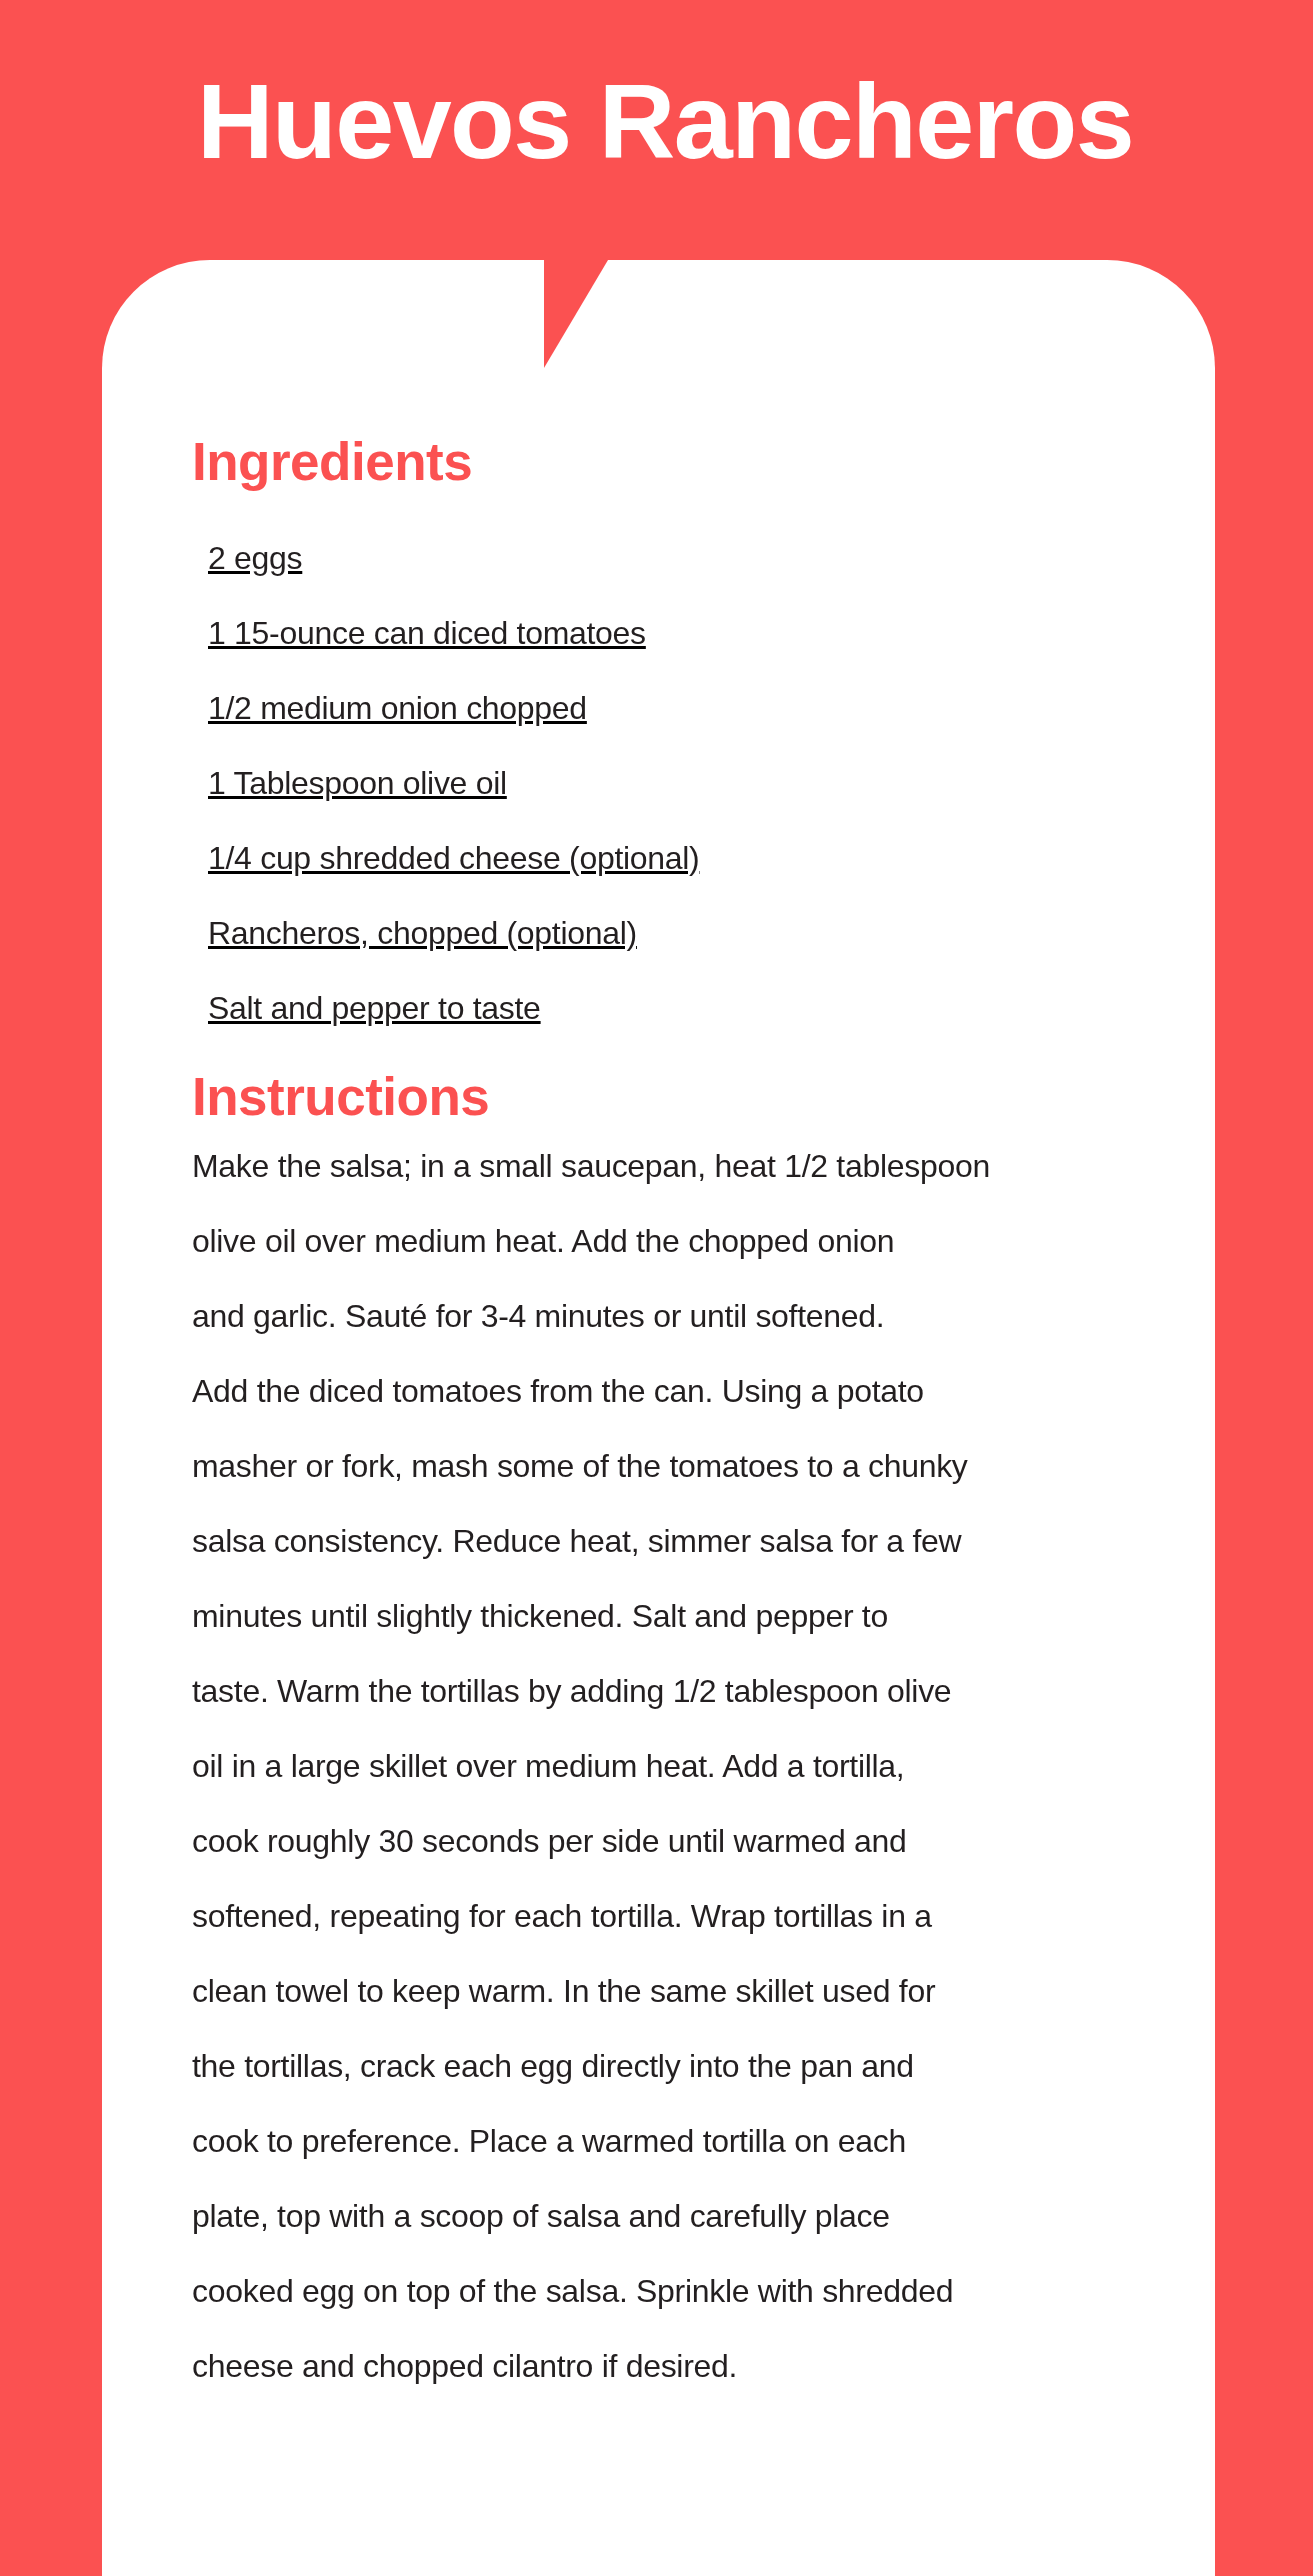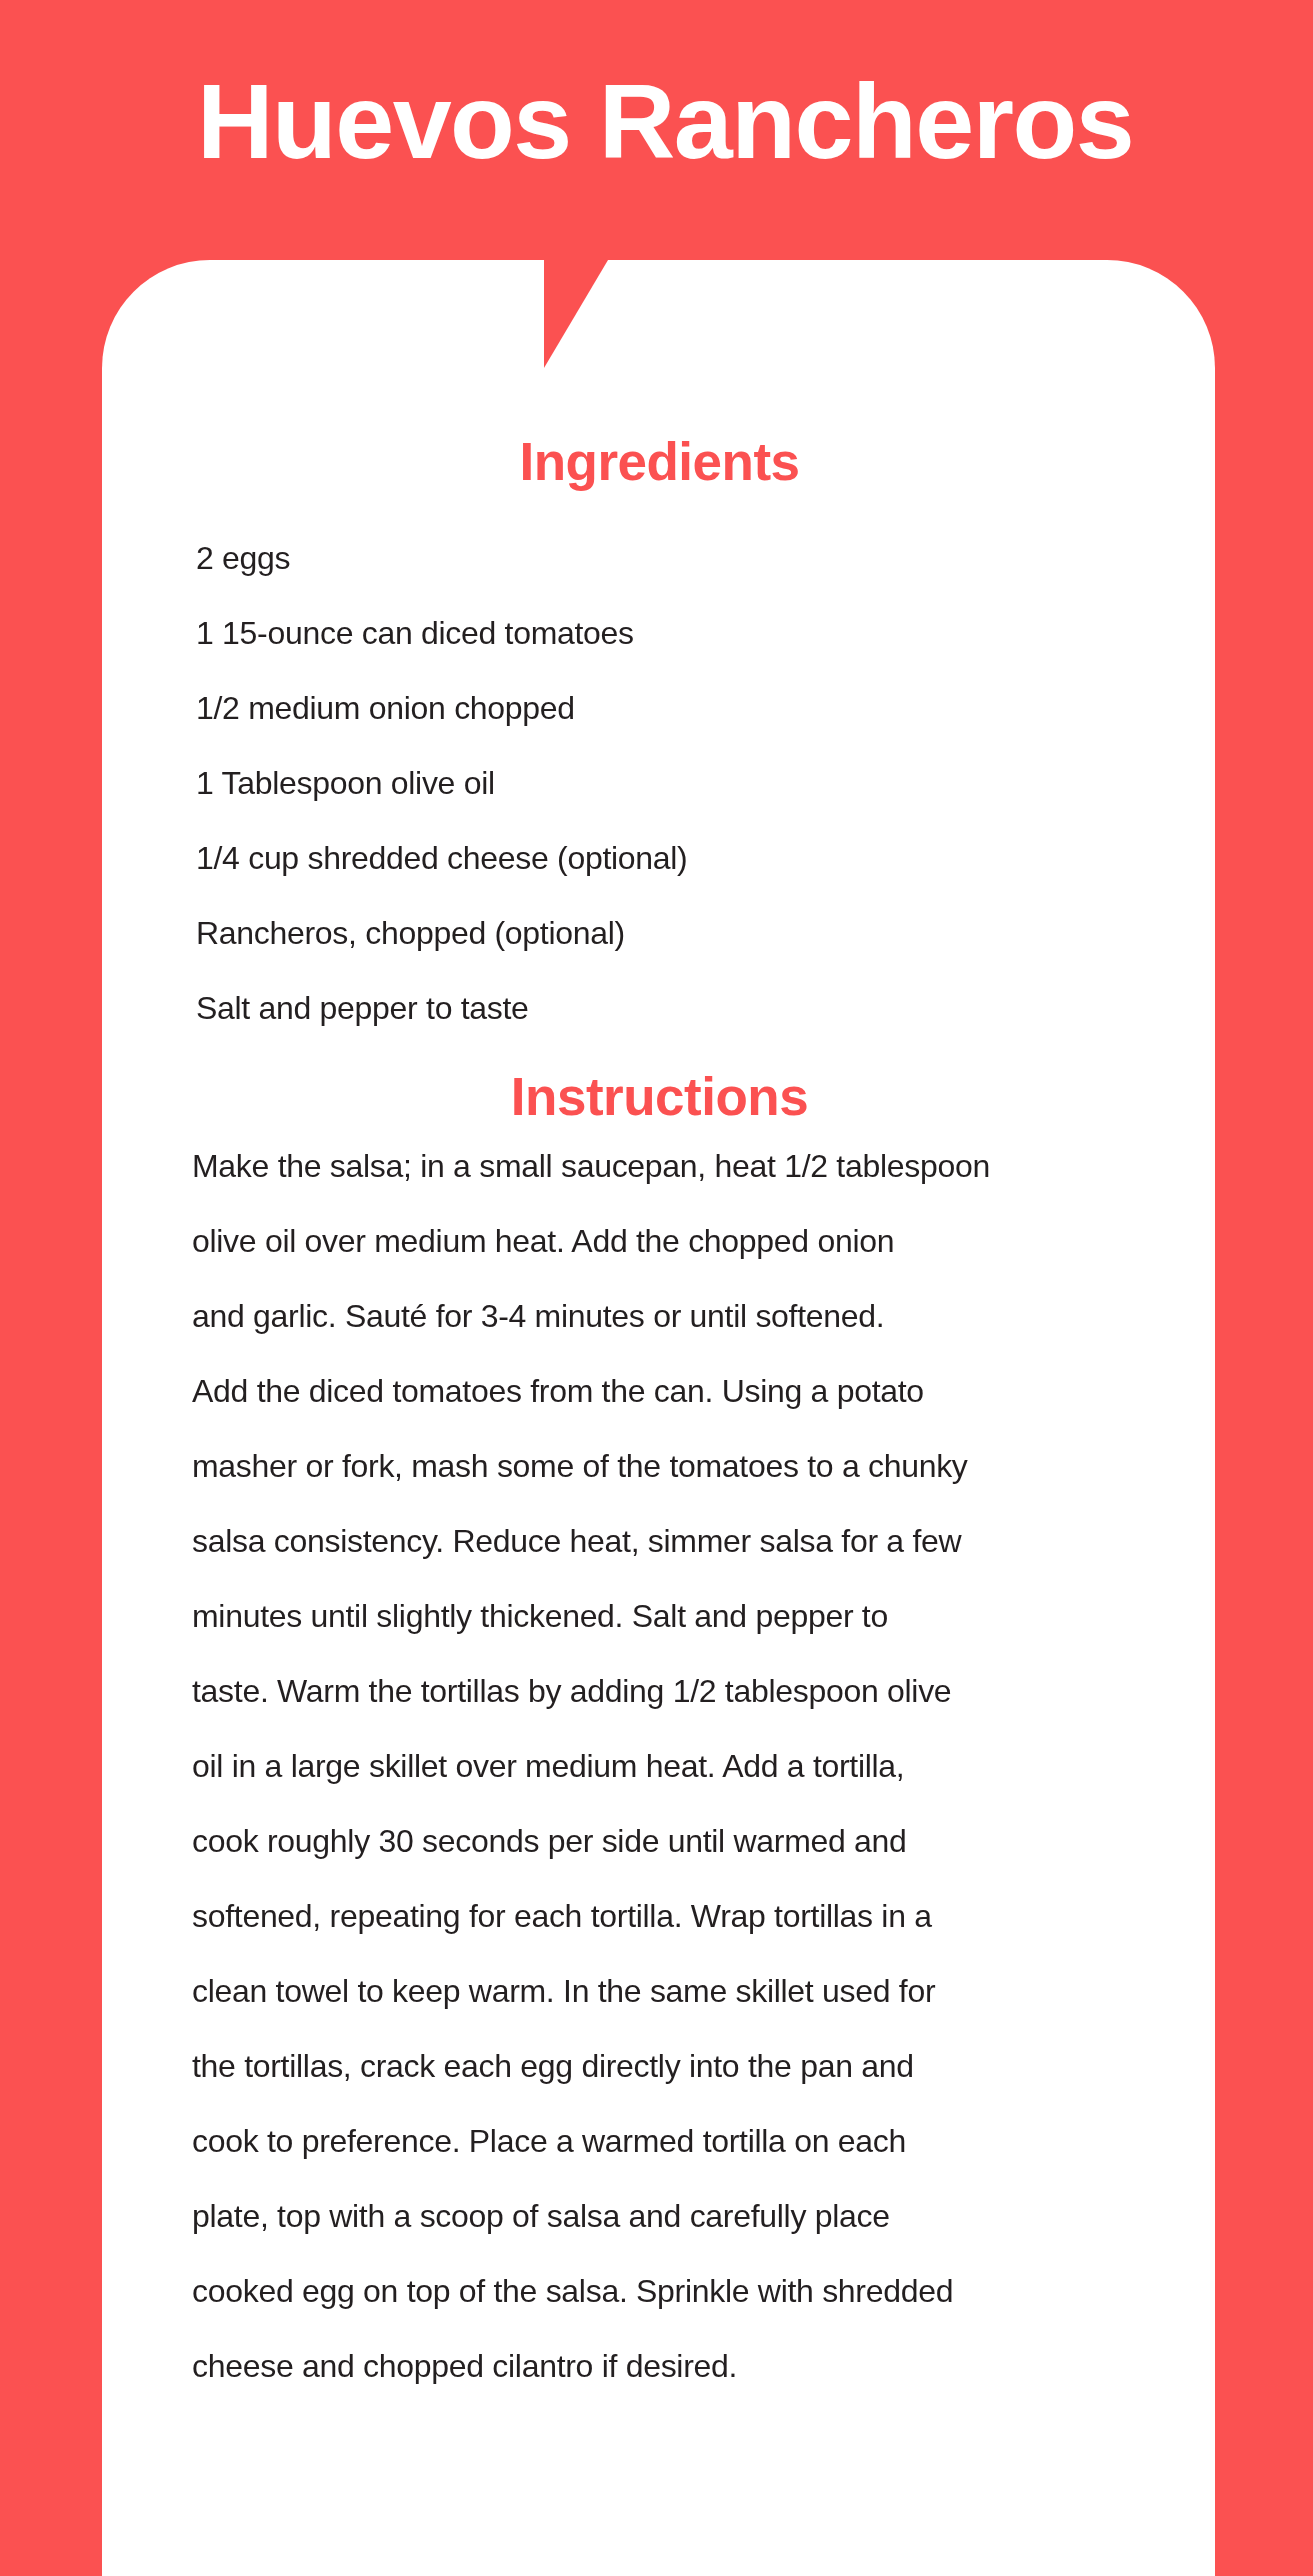--- a/index.html
+++ b/index.html
@@ -44,28 +44,28 @@
     background: #FB5151;
     clip-path: polygon(0 0, 100% 0, 0 100%);
   }
   .section-heading {
     color: #FB5151;
     font-size: 53px;
     font-weight: 700;
     line-height: 1.2;
     letter-spacing: -0.5px;
     margin: 0;
-    text-align: center;
   }
   .ingredients-heading { margin-bottom: 27px; }
   .instructions-heading { margin-top: 19.6px; }
   .ingredients-list {
     list-style: none;
-    margin: 4px;
+    margin: 16px;
     padding: 0;
+    text-decoration: underline;
   }
   .ingredients-list li {
     font-size: 32px;
     line-height: 75px;
     color: #231F20;
     letter-spacing: -0.3px;
   }
   .instructions-text {
     margin: 0;
     font-size: 32px;

